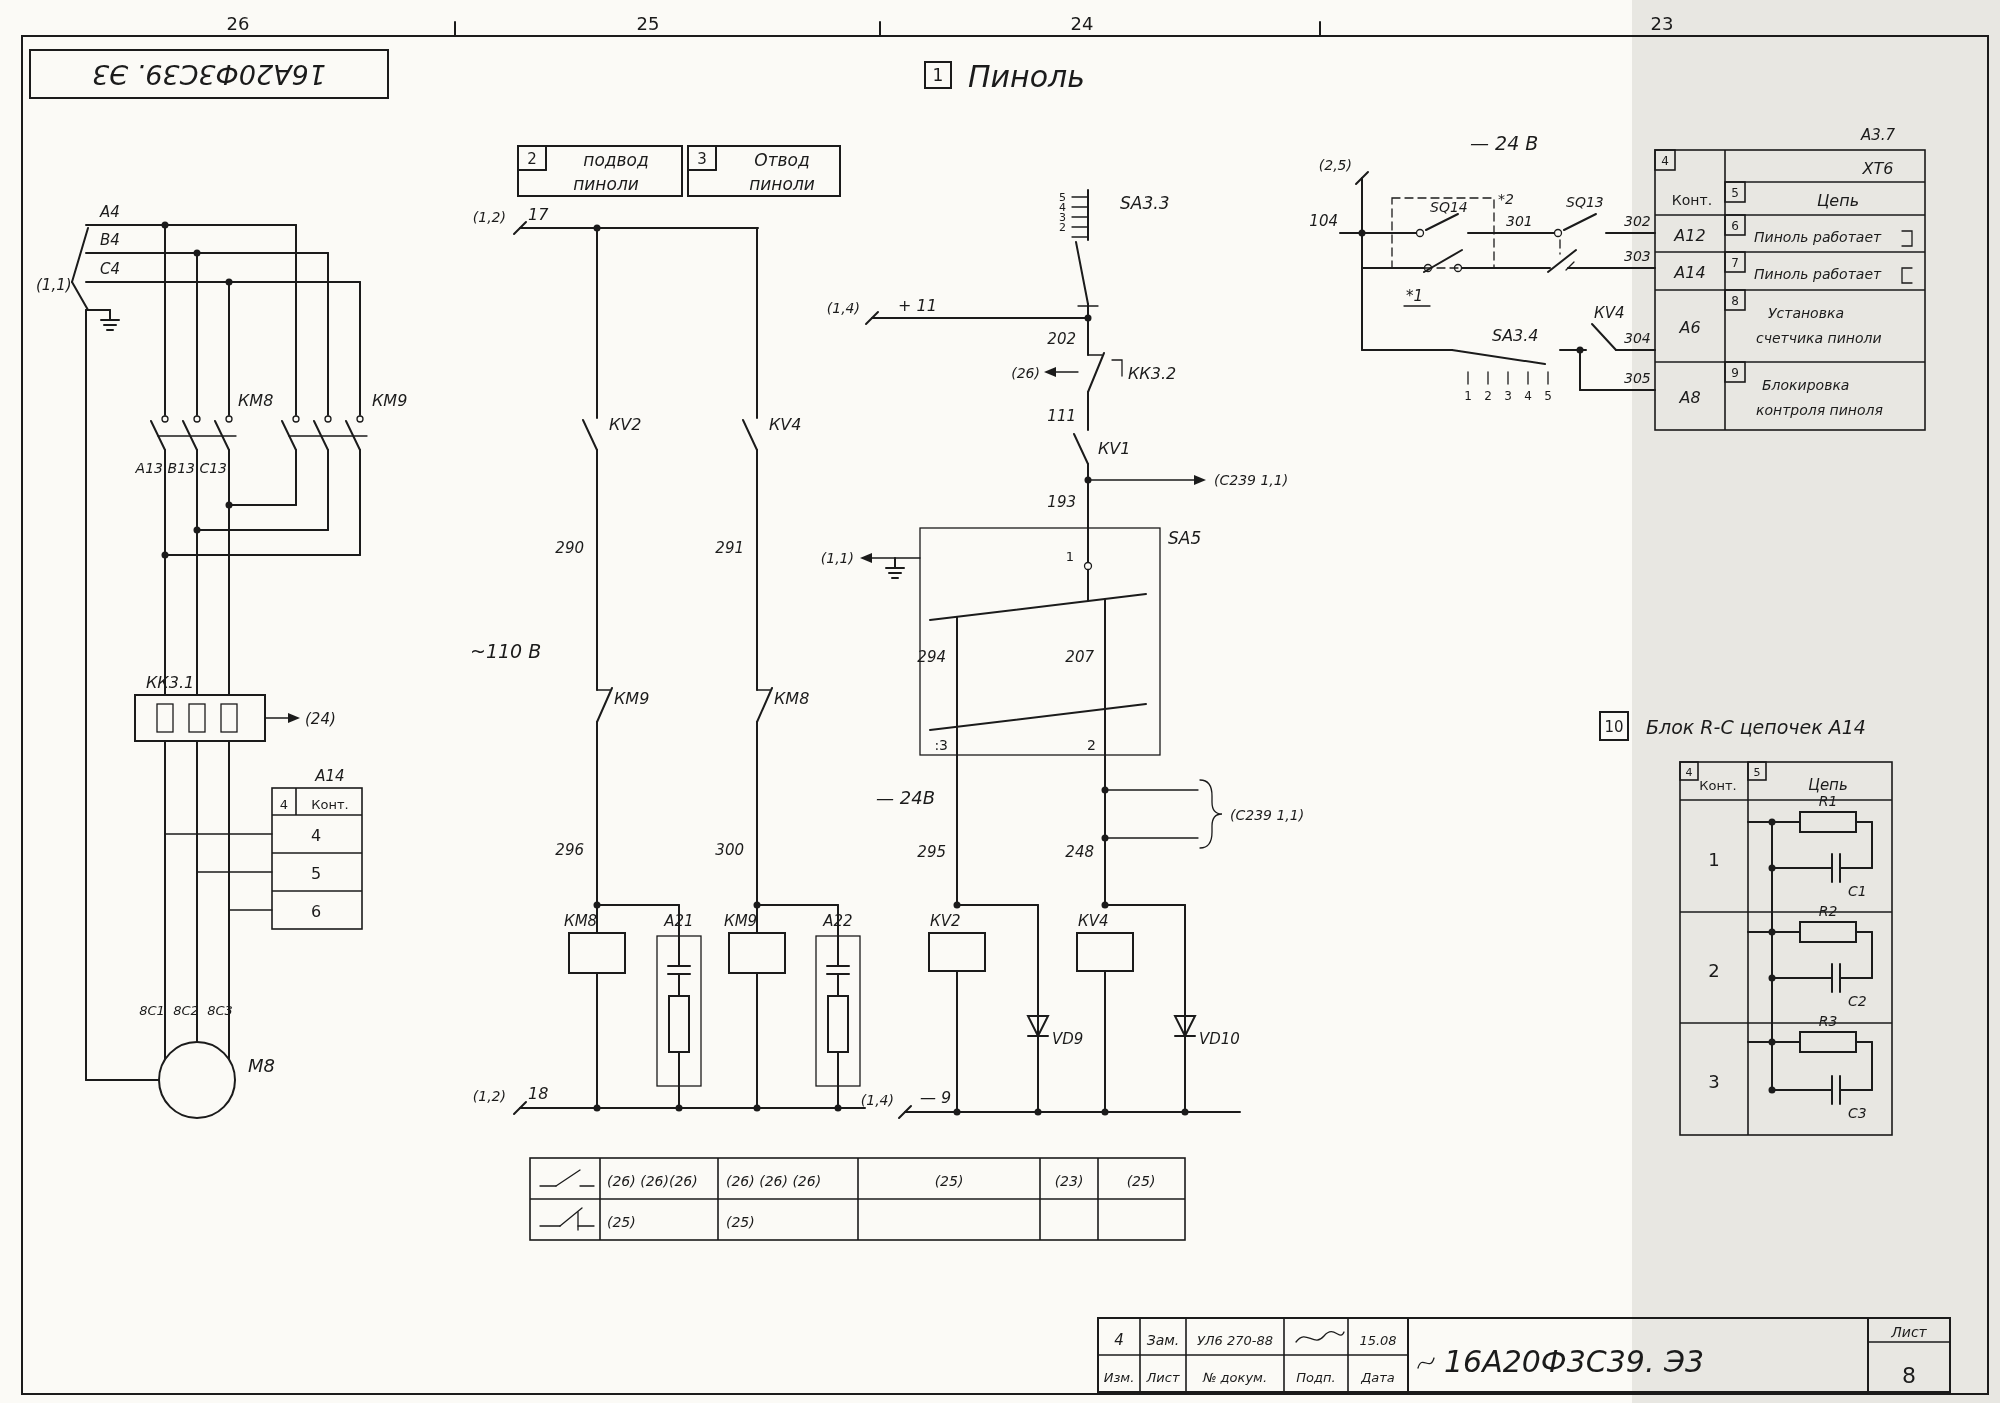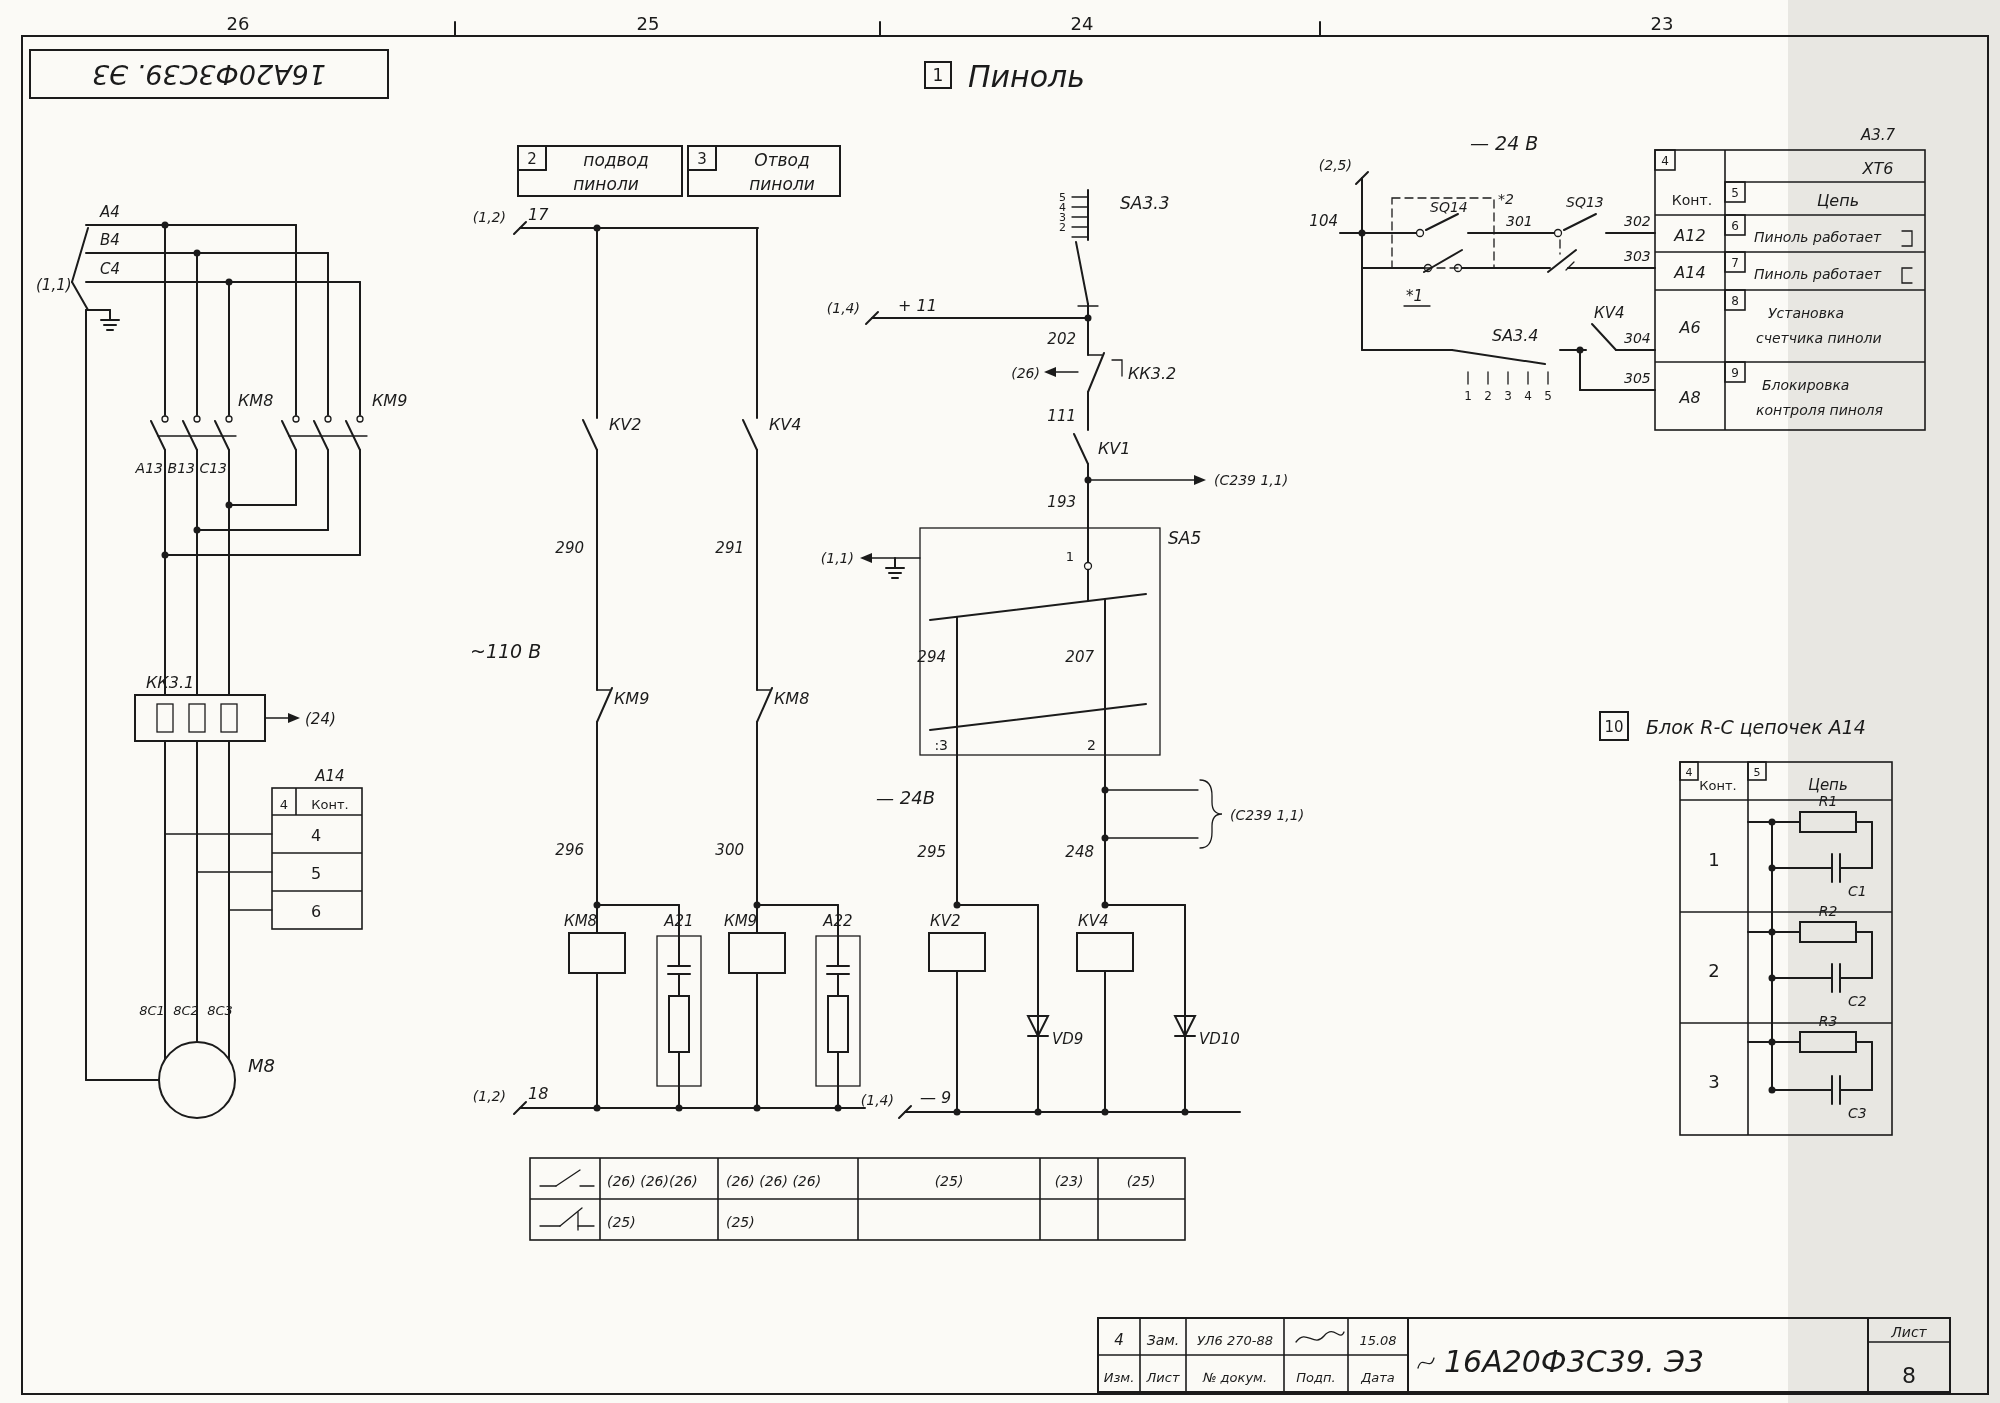--- a/index.html
+++ b/index.html
@@ -1,16 +1,16 @@
 <!DOCTYPE html>
 <html><head>
 <meta charset="utf-8">
 <style>
   html,body { margin:0; padding:0; background:#e8e7e2; }
-  .page { width:1788px; height:1403px; background:#fbfaf6; position:relative; }
+  .page { width:1632px; height:1403px; background:#fbfaf6; position:relative; }
   svg { display:block; }
   .t  { font-family:"DejaVu Sans", sans-serif; font-style:italic; fill:#1b1b1b; }
   .tu { font-family:"DejaVu Sans", sans-serif; font-style:normal; fill:#1b1b1b; }
   .w    { stroke:#1b1b1b; stroke-width:2;   fill:none; stroke-linecap:round; }
   .thin { stroke:#1b1b1b; stroke-width:1.3; fill:none; stroke-linecap:round; }
   .tbl  { stroke:#1b1b1b; stroke-width:1.6; fill:none; }
   .dash { stroke-dasharray:8 5; }
   .dot  { fill:#1b1b1b; stroke:none; }
   .arr  { fill:#1b1b1b; stroke:none; }
 </style>

